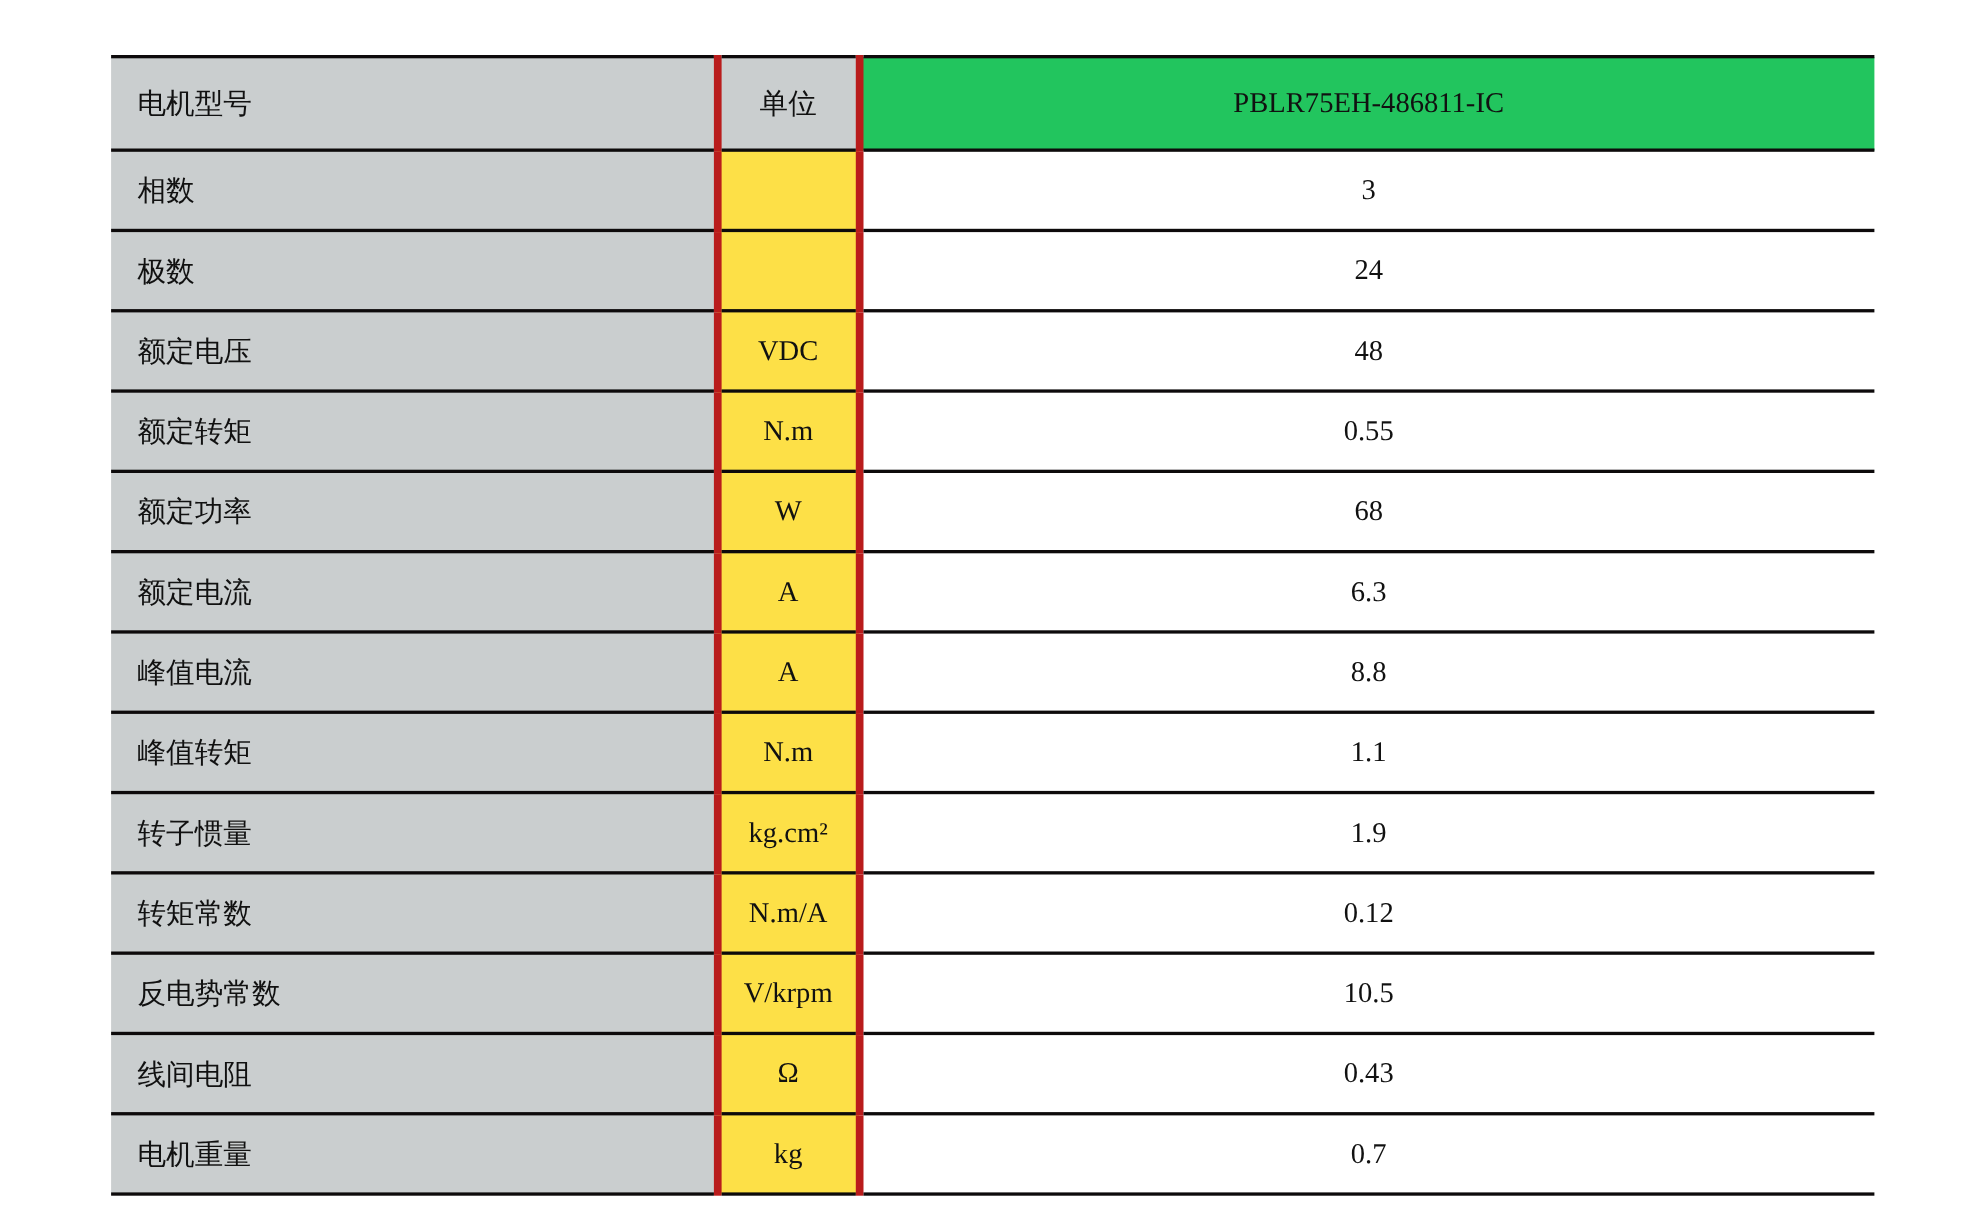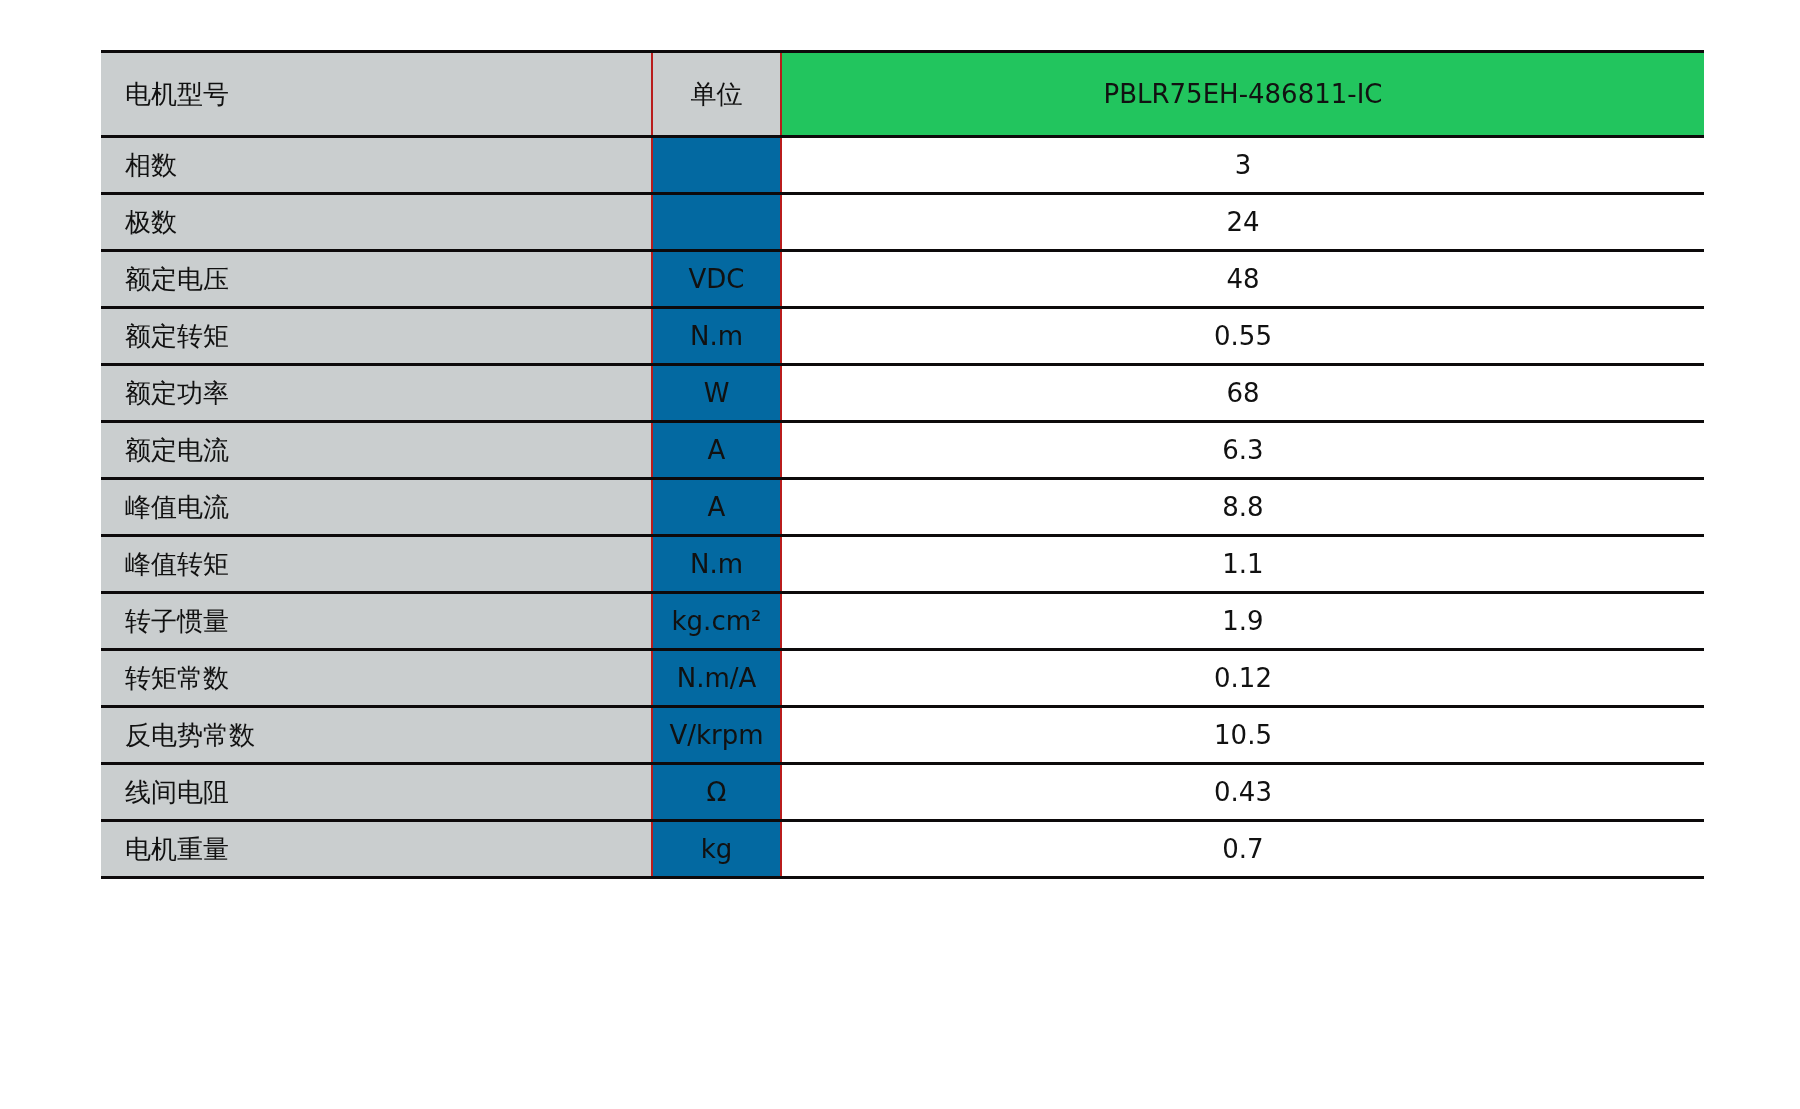--- a/index.html
+++ b/index.html
@@ -29,40 +29,41 @@
     .spec-table th,
     .spec-table td {
       border-top: 3px solid #0d0a0b;
       border-bottom: 3px solid #0d0a0b;
       padding: 0;
       font-weight: normal;
       font-size: 26px;
       white-space: nowrap;
       vertical-align: middle;
       box-sizing: border-box;
+      font-family: Liberation Serif, serif;
     }
     .spec-table th + th,
     .spec-table td + td {
-      border-left: 2px solid #b91c1c;
+      border-left: 7px solid #b91c1c;
     }
     .spec-table thead th {
       height: 85px;
       background: #cacecf;
     }
     .spec-table tbody td {
-      height: 57px;
+      height: 73px;
     }
     .spec-table .cell-param {
       background: #cacecf;
       text-align: left;
       padding-left: 24px;
     }
     .spec-table .cell-unit {
       text-align: center;
-      background: #0369a1;
+      background: #fde047;
     }
     .spec-table thead .cell-unit {
       background: #cacecf;
     }
     .spec-table .cell-value {
       text-align: center;
       background: #ffffff;
     }
     .spec-table thead .cell-value {
       background: #22c55e;

